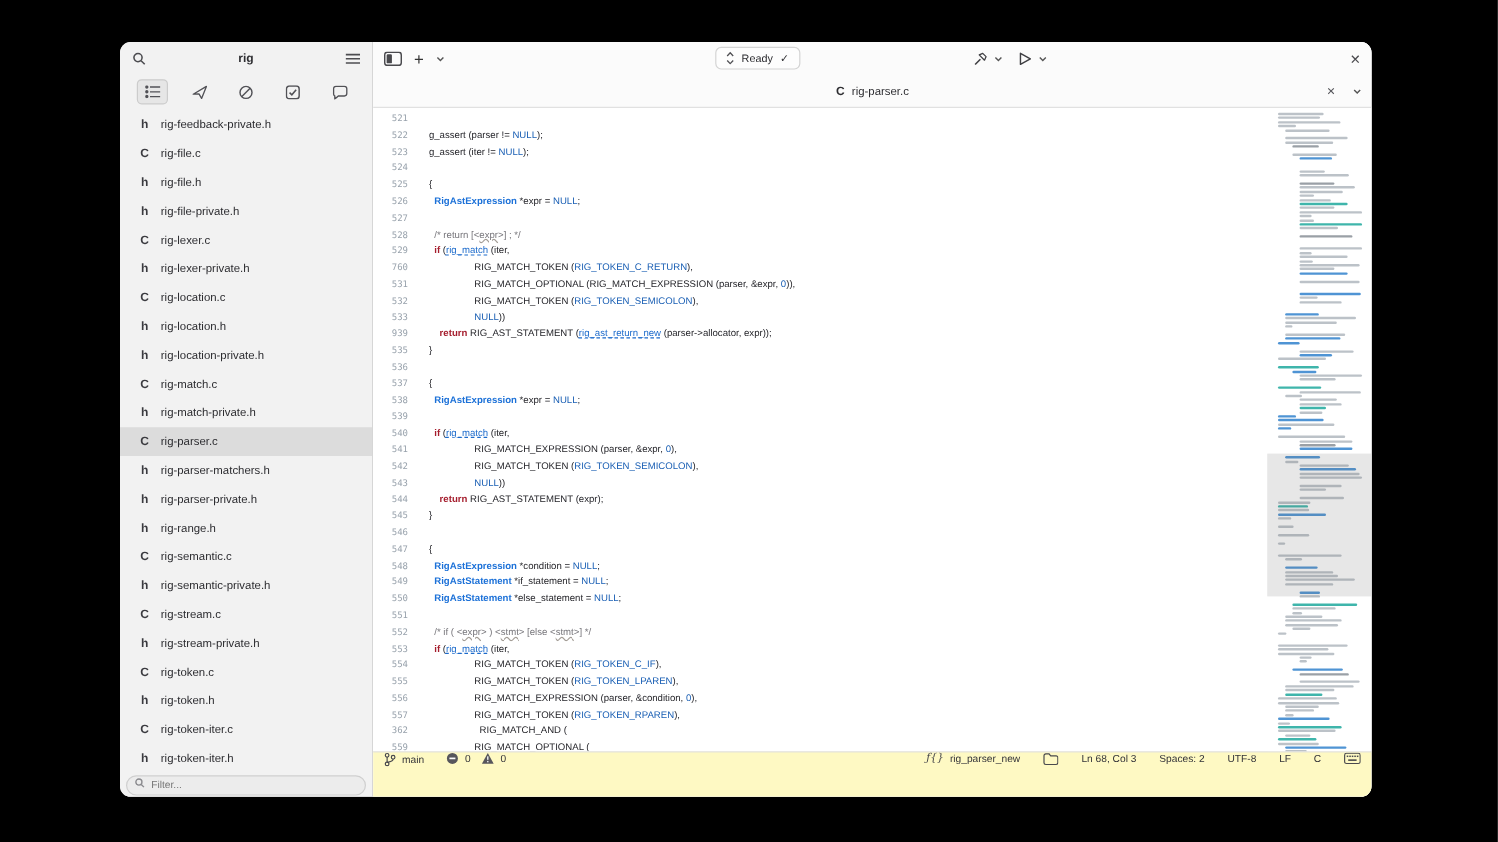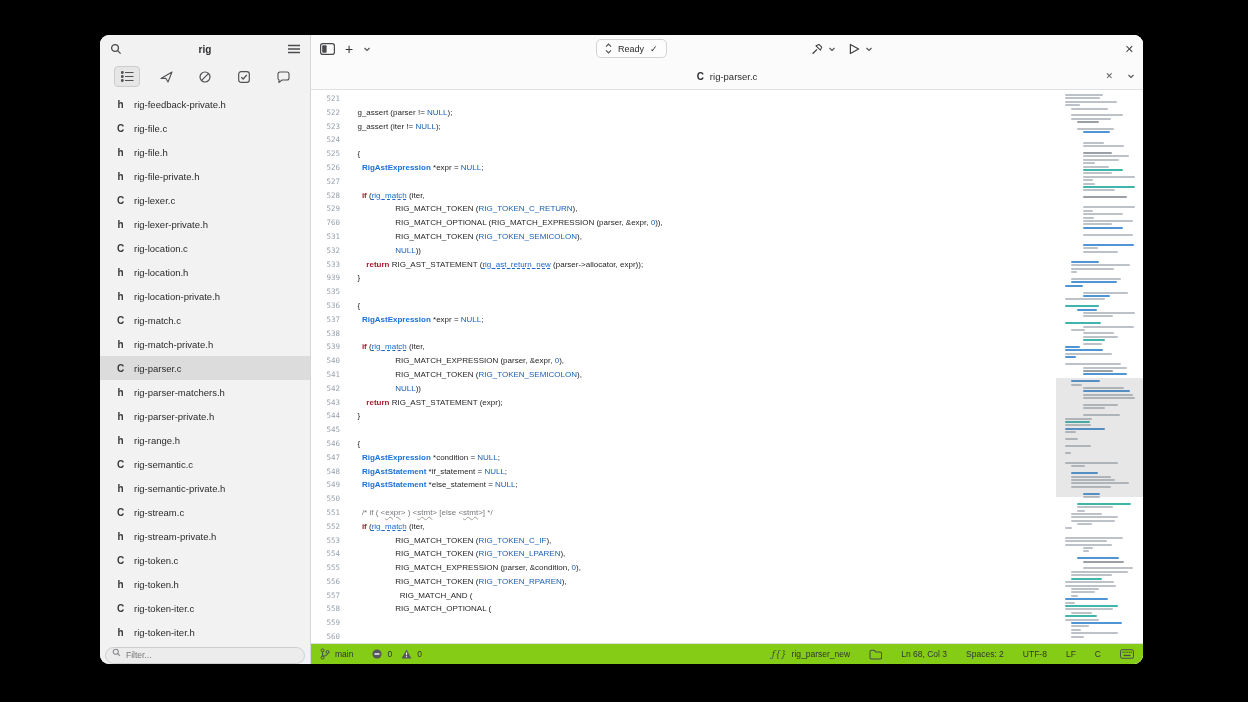--- a/index.html
+++ b/index.html
@@ -62,22 +62,22 @@
   .tn{color:#1a5fb4}
   .tf{color:#1b6acb;text-decoration:underline;text-decoration-style:dashed;text-decoration-thickness:1px}
   .tm{color:#77767b}
   .ts{color:#77767b;text-decoration:underline;text-decoration-style:wavy;text-decoration-color:#a39d96}
   
   .minimap{width:87px;min-width:87px;position:relative;padding:4px 4px 0 9px;background:#fff}
   .mm-row{height:3.42px}
   .mm-bar{height:2px;border-radius:1px}
   .mm-view{position:absolute;left:0;right:0;top:288px;height:119px;background:rgba(110,110,112,.17)}
   
-  .statusbar{height:21px;border-top:1px solid #dedede;background:#84cc16;display:flex;
-    align-items:center;font-size:8.5px;color:#333338}
+  .statusbar{height:38px;border-top:1px solid #dedede;background:#fef9c3;display:flex;
+    align-items:flex-start;font-size:8.5px;color:#333338}
   .st-item{display:flex;align-items:center;gap:5px;padding:0 9px}
   .sep{width:1px;background:#e3e3e3}
   .st-spacer{flex:1}
   .fsym{font-family:"DejaVu Serif",serif;font-style:italic;font-size:9px;color:#45454a}
   svg{display:block}
 </style>
 </head>
 <body>
 
 <div class="window">
@@ -344,32 +344,33 @@
           <div class="ln">548</div>
           <div class="ln">549</div>
           <div class="ln">550</div>
           <div class="ln">551</div>
           <div class="ln">552</div>
           <div class="ln">553</div>
           <div class="ln">554</div>
           <div class="ln">555</div>
           <div class="ln">556</div>
           <div class="ln">557</div>
-          <div class="ln">558</div>
+          <div class="ln">362</div>
           <div class="ln">559</div>
           <div class="ln">560</div>
         </div>
       <div class="code">
           <div class="cl">&nbsp;</div>
           <div class="cl"><span class="tp">  g_assert (parser != </span><span class="tc">NULL</span><span class="tp">);</span></div>
           <div class="cl"><span class="tp">  g_assert (iter != </span><span class="tc">NULL</span><span class="tp">);</span></div>
           <div class="cl">&nbsp;</div>
           <div class="cl"><span class="tp">  {</span></div>
           <div class="cl"><span class="tp">    </span><span class="tt">RigAstExpression</span><span class="tp"> *expr = </span><span class="tc">NULL</span><span class="tp">;</span></div>
           <div class="cl">&nbsp;</div>
+          <div class="cl"><span class="tm">    /* return [&lt;</span><span class="ts">expr</span><span class="tm">&gt;] ; */</span></div>
           <div class="cl"><span class="tp">    </span><span class="tk">if</span><span class="tp"> (</span><span class="tf">rig_match</span><span class="tp"> (iter,</span></div>
           <div class="cl"><span class="tp">                   RIG_MATCH_TOKEN (</span><span class="tc">RIG_TOKEN_C_RETURN</span><span class="tp">),</span></div>
           <div class="cl"><span class="tp">                   RIG_MATCH_OPTIONAL (RIG_MATCH_EXPRESSION (parser, &amp;expr, </span><span class="tn">0</span><span class="tp">)),</span></div>
           <div class="cl"><span class="tp">                   RIG_MATCH_TOKEN (</span><span class="tc">RIG_TOKEN_SEMICOLON</span><span class="tp">),</span></div>
           <div class="cl"><span class="tp">                   </span><span class="tc">NULL</span><span class="tp">))</span></div>
           <div class="cl"><span class="tp">      </span><span class="tk">return</span><span class="tp"> RIG_AST_STATEMENT (</span><span class="tf">rig_ast_return_new</span><span class="tp"> (parser-&gt;allocator, expr));</span></div>
           <div class="cl"><span class="tp">  }</span></div>
           <div class="cl">&nbsp;</div>
           <div class="cl"><span class="tp">  {</span></div>
           <div class="cl"><span class="tp">    </span><span class="tt">RigAstExpression</span><span class="tp"> *expr = </span><span class="tc">NULL</span><span class="tp">;</span></div>

